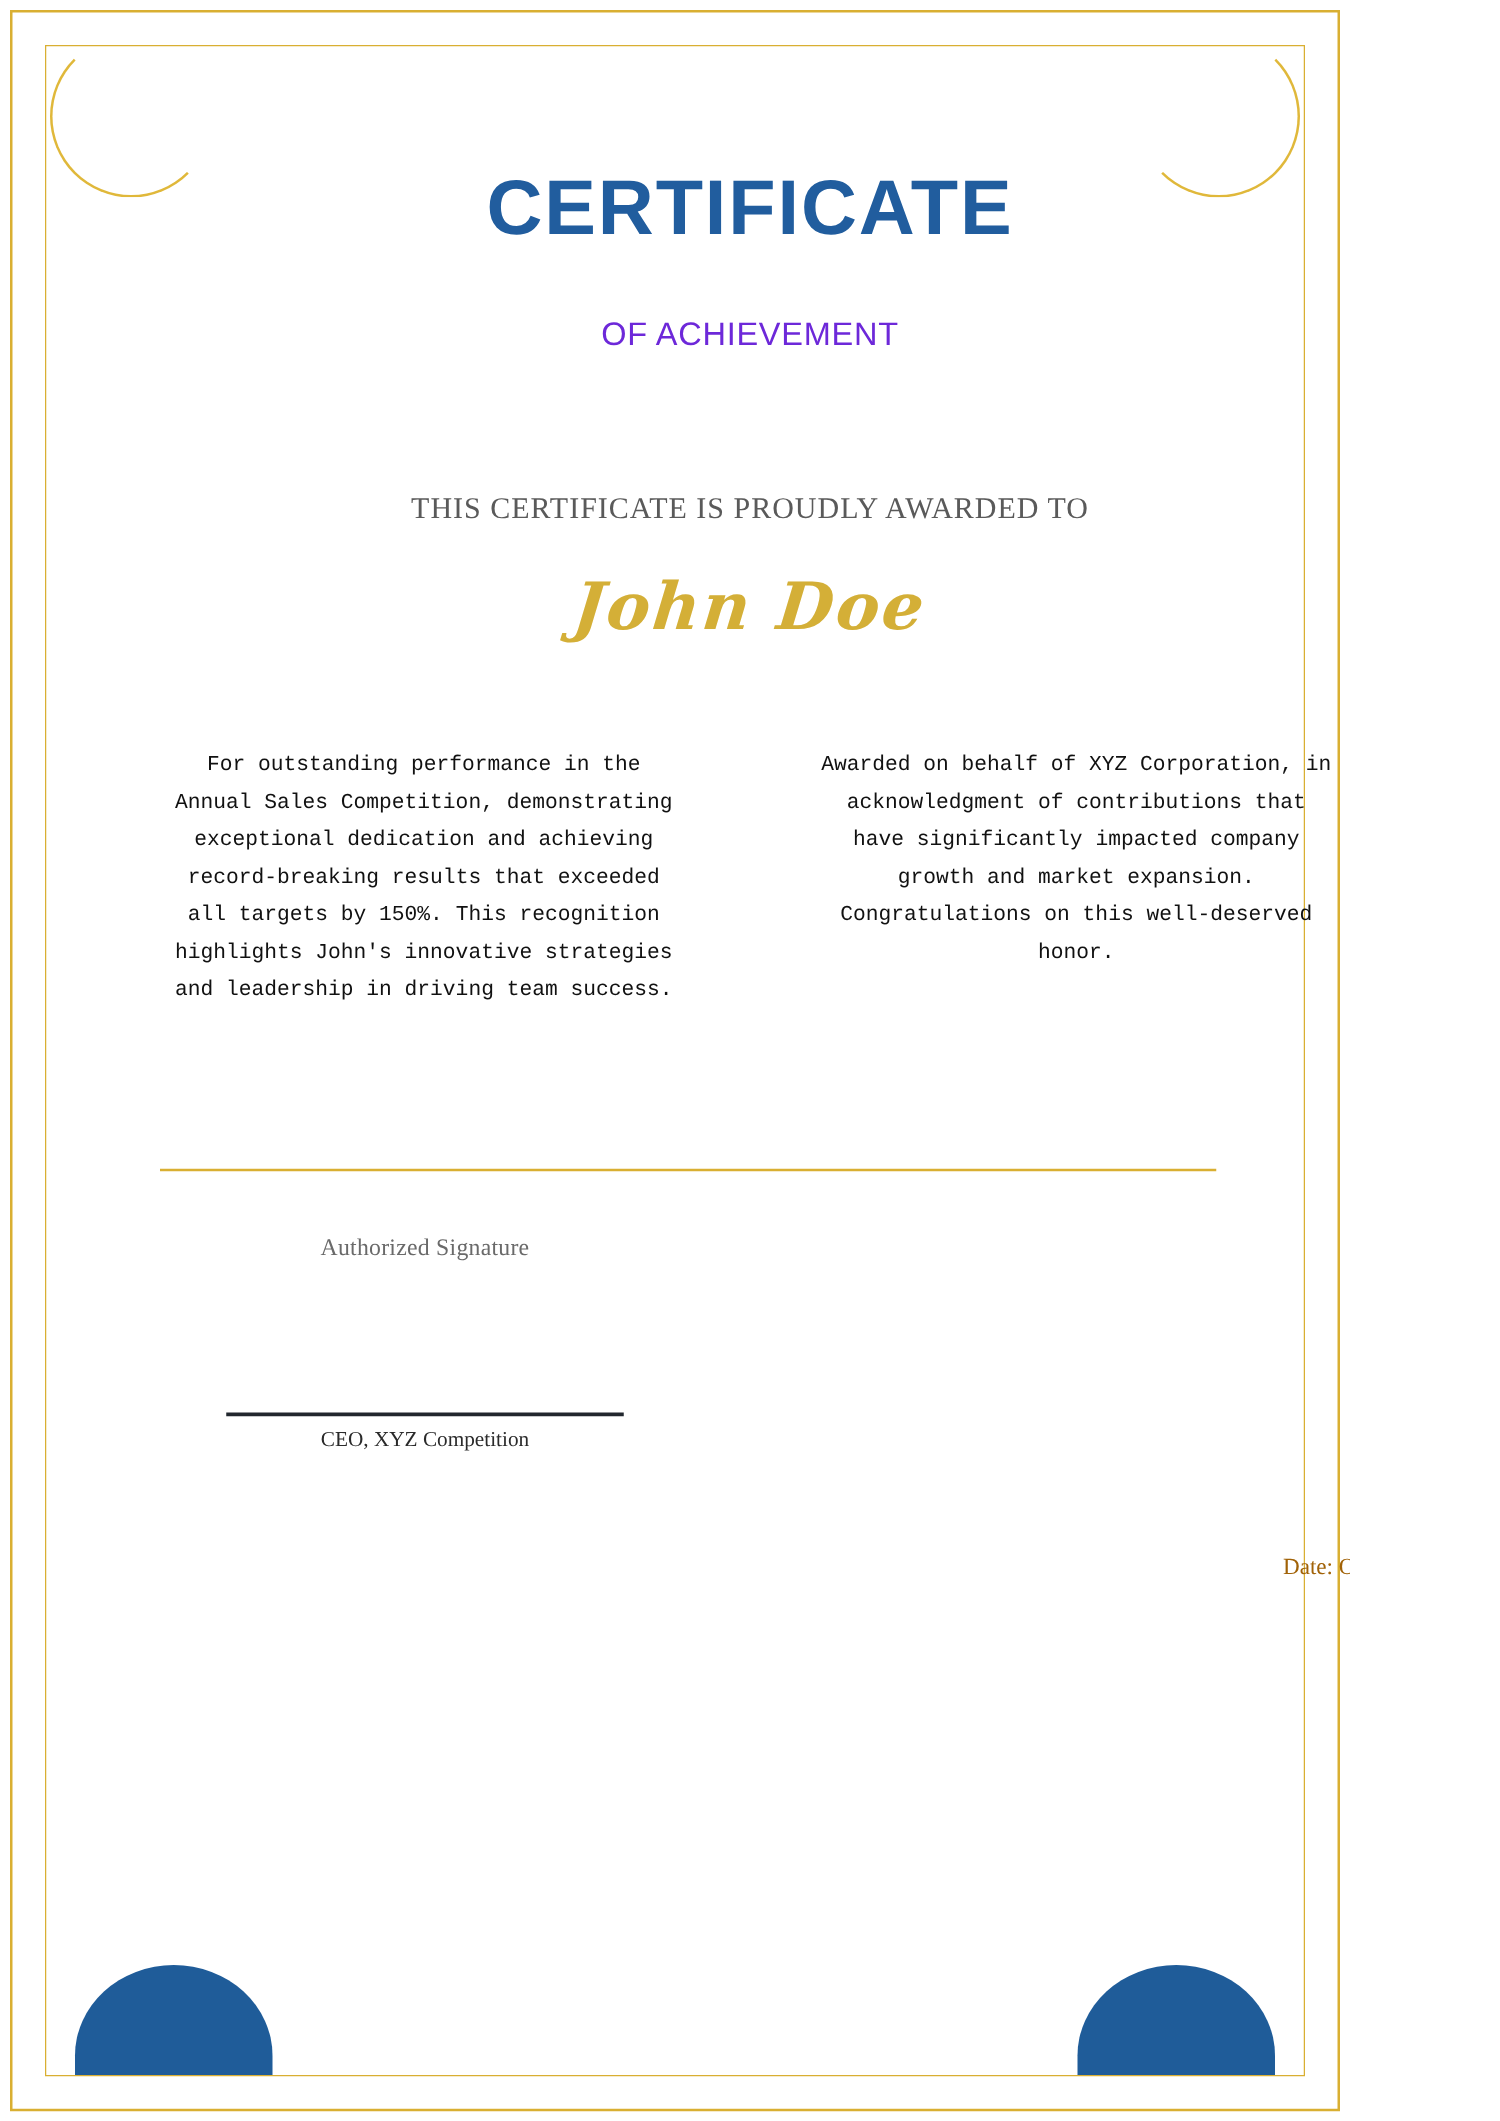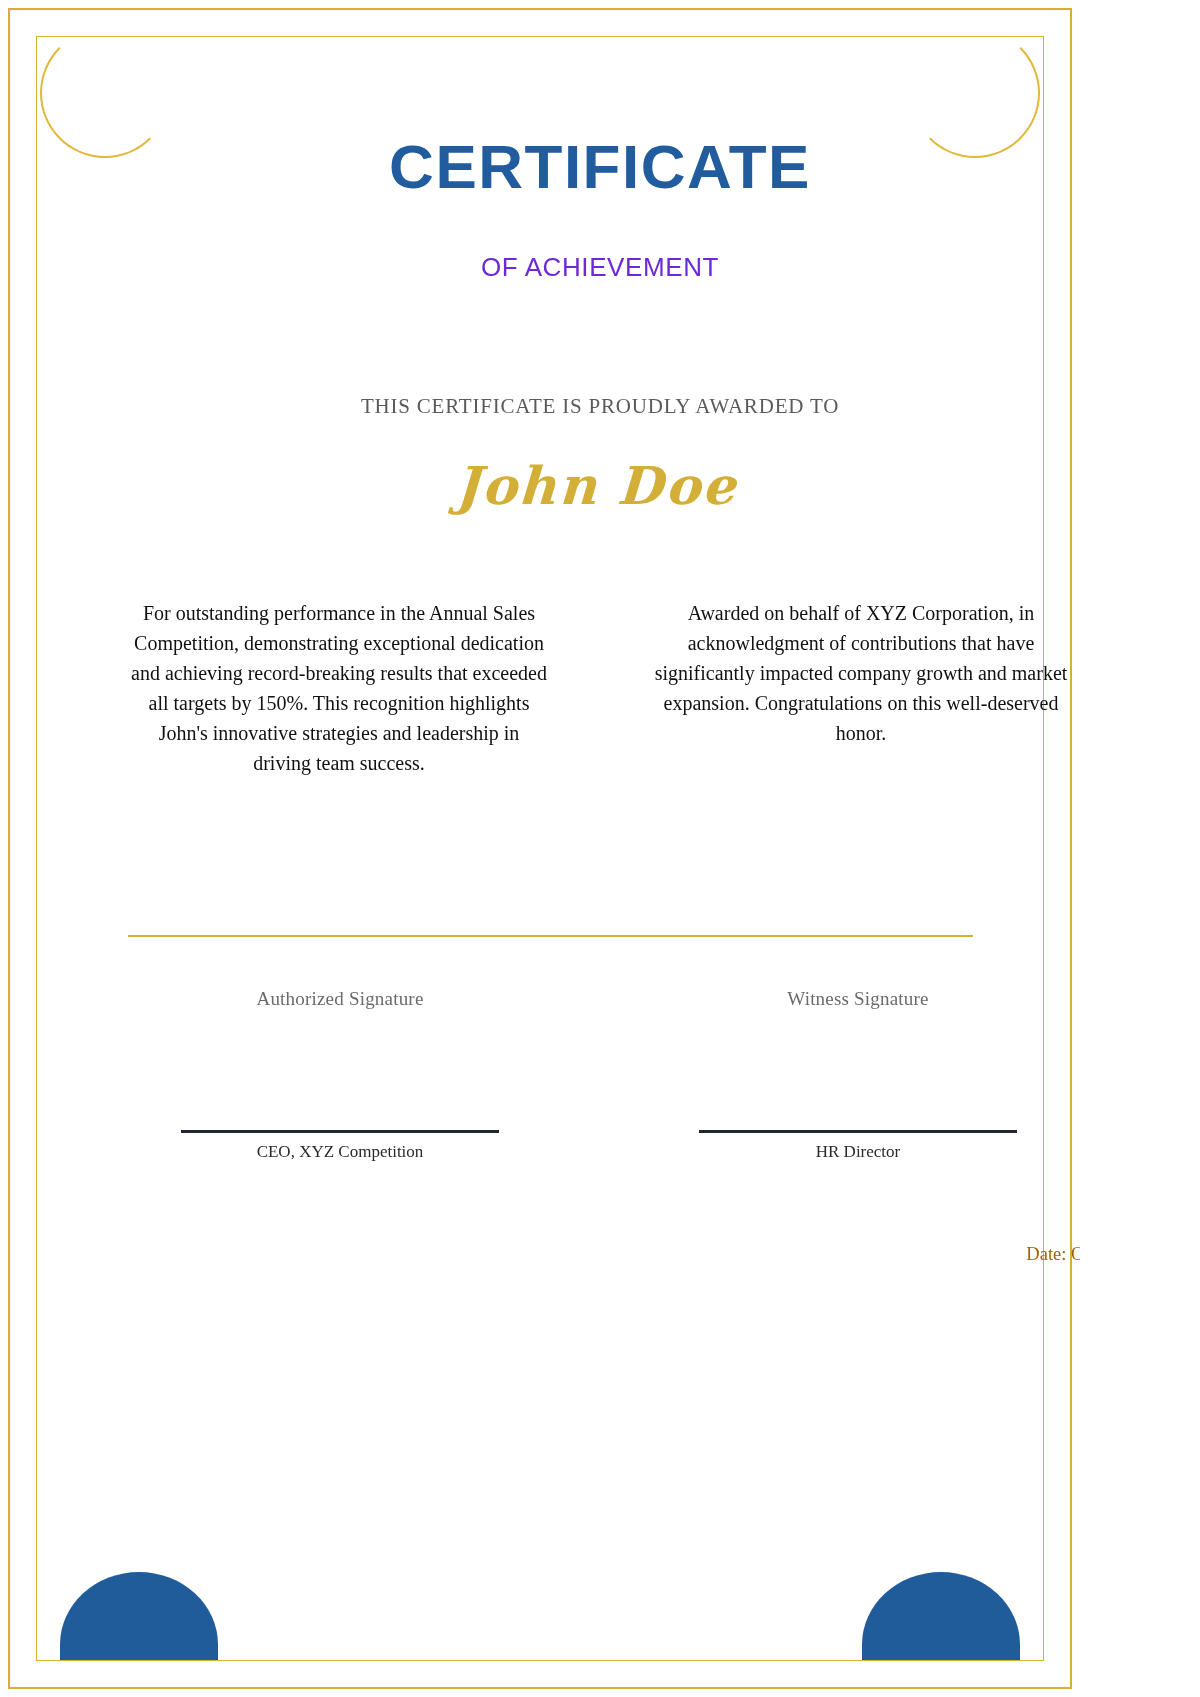--- a/index.html
+++ b/index.html
@@ -117,21 +117,21 @@
     letter-spacing: 0.6px;
     color: #6d28d9;
   }
 
   .awarded-label {
     position: absolute;
     left: 0;
     top: 394px;
     width: 1200px;
     text-align: center;
-    font-size: 21px;
+    font-size: 24px;
     letter-spacing: 0.8px;
     color: #5a5a5a;
   }
 
   .recipient-name {
     position: absolute;
     left: 0;
     top: 455px;
     width: 1200px;
     text-align: center;
@@ -149,23 +149,24 @@
     position: absolute;
     left: 130px;
     top: 598px;
     width: 940px;
     display: flex;
     justify-content: space-between;
   }
   .body-col {
     width: 418px;
     text-align: center;
-    font-size: 20px;
+    font-size: 17px;
     line-height: 30px;
     color: #111111;
+    font-family: Liberation Mono, monospace;
   }
 
   
   .gold-divider {
     position: absolute;
     left: 128px;
     top: 935px;
     width: 845px;
     height: 2px;
     background: #D9AF32;
@@ -250,25 +251,19 @@
 
     <div class="signatures">
 
       <div class="sig-block left">
         <div class="sig-label">Authorized Signature</div>
         <div class="sig-space"></div>
         <div class="sig-line"></div>
         <div class="sig-title">CEO, XYZ Competition</div>
       </div>
 
-      <div class="sig-block right">
-        <div class="sig-label">Witness Signature</div>
-        <div class="sig-space"></div>
-        <div class="sig-line"></div>
-        <div class="sig-title">HR Director</div>
-      </div>
 
     </div>
 
     <div class="date-line">Date: October 15, 2023</div>
 
   </div>
 </div>
 
 </body></html>

